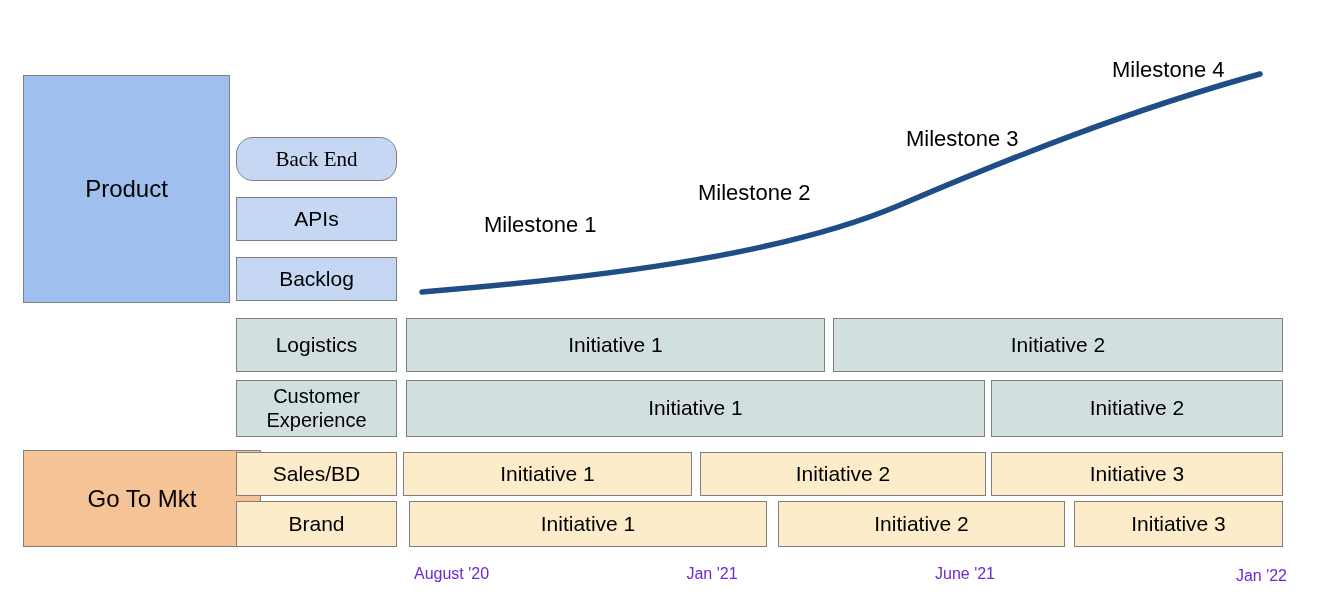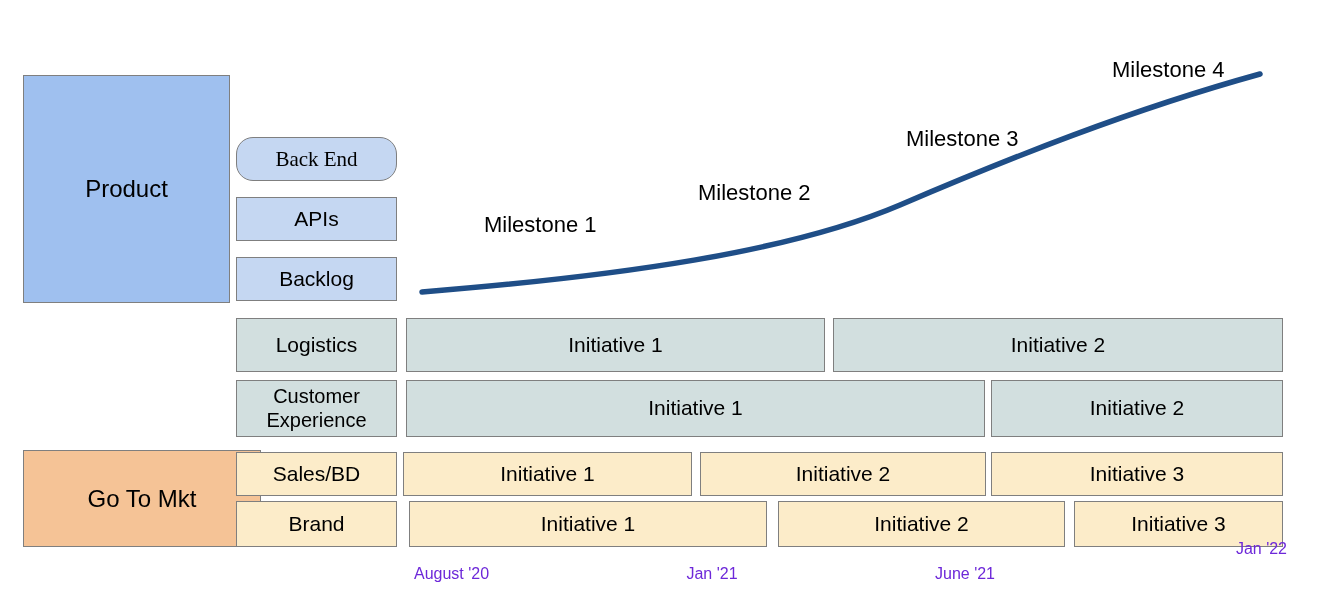--- a/index.html
+++ b/index.html
@@ -184,17 +184,17 @@
 
   <div class="axis-tick left" style="left:414px; top:565px;">
     <span>August '20</span>
   </div>
   <div class="axis-tick center" style="left:712px; top:565px;">
     <span>Jan '21</span>
   </div>
   <div class="axis-tick center" style="left:965px; top:565px;">
     <span>June '21</span>
   </div>
-  <div class="axis-tick right" style="left:1287px; top:540px;">
+  <div class="axis-tick right" style="left:1287px; top:567px;">
     <span>Jan '22</span>
   </div>
 
 </div>
 
 </body></html>

